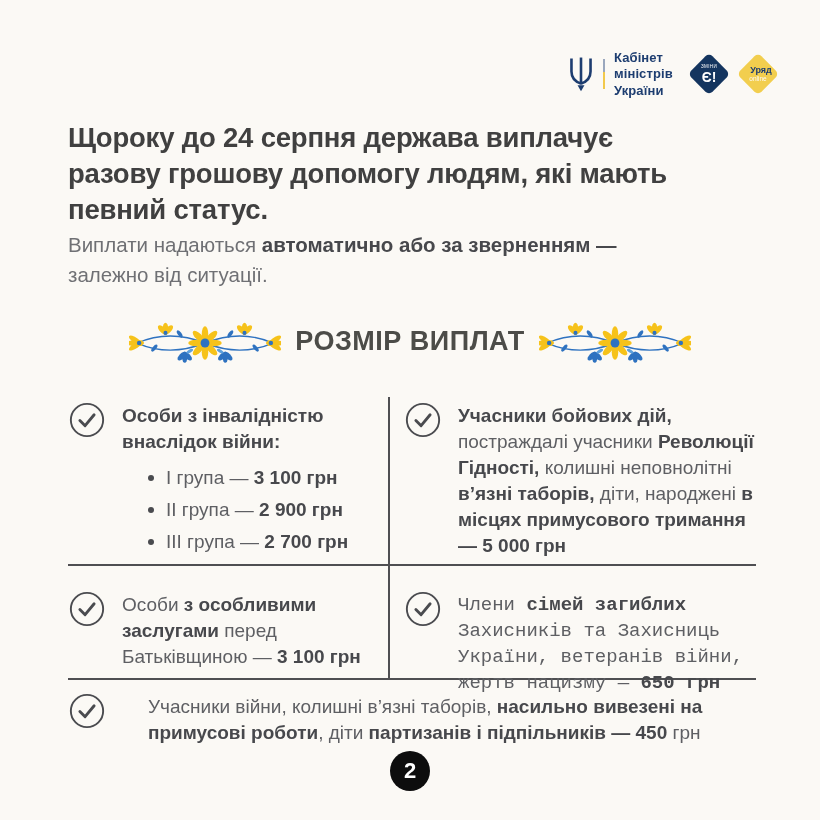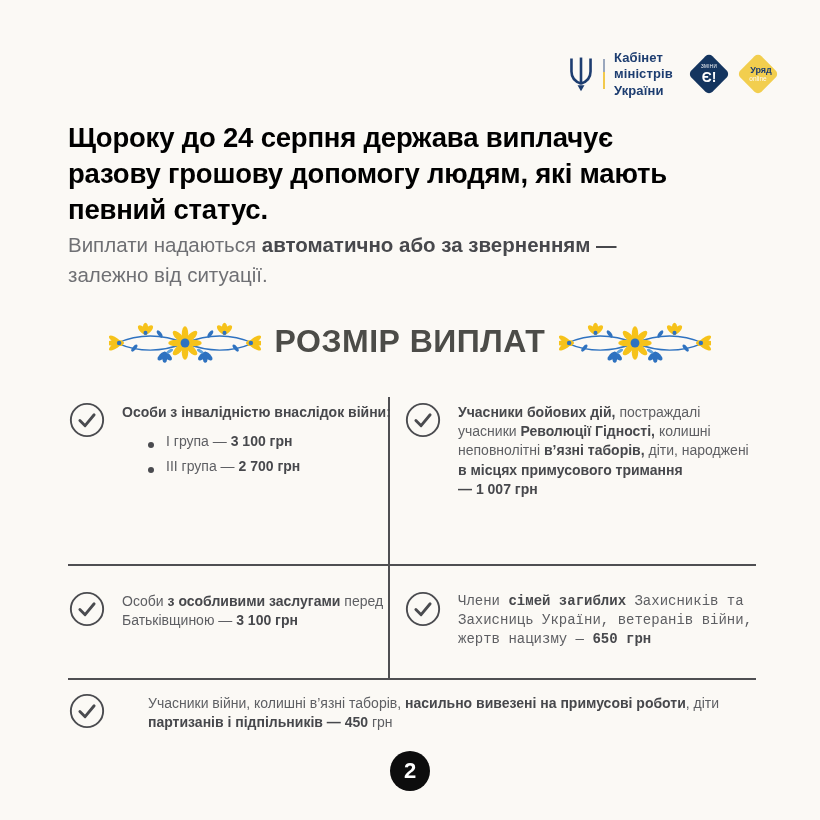--- a/index.html
+++ b/index.html
@@ -31,44 +31,44 @@
   .badge-ye .small-t{font-size:4.5px;color:#ffffff;letter-spacing:.4px;margin-bottom:1px;}
   .badge-ye .big-t{font-size:14px;font-weight:700;color:#ffffff;}
   .badge-uryad .dshape{background:#f2ce4e;}
   .badge-uryad .title-t{font-size:9px;font-weight:700;color:#1d3d70;margin-left:6px;}
   .badge-uryad .sub-t{font-size:6.5px;color:#fdfcf7;margin-top:1px;}
 
   
   .heading{
     left:68px;top:120px;width:632px;
     font-size:27.5px;line-height:1.3;font-weight:600;
-    color:#000000;letter-spacing:-.2px;margin:0;
+    color:#404040;letter-spacing:-.2px;margin:0;
   }
   .subtext{
     left:68px;top:230px;width:600px;
     font-size:20.5px;line-height:1.45;color:#6f7074;margin:0;
   }
 
   
   .band{left:0;top:316px;width:820px;display:flex;align-items:center;justify-content:center;gap:14px;}
   .orn{width:152px;height:50px;display:block;}
   .section-title{
-    font-size:32px;font-weight:800;color:#4c4c48;
+    font-size:27px;font-weight:800;color:#4c4c48;
     letter-spacing:.5px;margin:0;white-space:nowrap;
   }
 
   
   .divider{background:#4f4f52;}
   .vdiv{left:388px;top:397px;width:2px;height:282px;}
   .hdiv1{left:68px;top:564px;width:688px;height:2px;}
   .hdiv2{left:68px;top:678px;width:688px;height:2px;}
 
   .card{display:flex;align-items:flex-start;gap:16px;}
   .chk{width:38px;height:38px;flex:0 0 auto;margin-top:-2px;}
-  .ctext{font-size:14px;line-height:1.37;color:#5e5f63;}
+  .ctext{font-size:19px;line-height:1.37;color:#5e5f63;}
   .ctext p{margin:0;}
   .c1{left:68px;top:403px;width:334px;}
   .c1 .ctext{width:280px;}
   .c2{left:404px;top:403px;width:356px;justify-content:space-between;}
   .c2 .ctext{width:322px;}
   .c3{left:68px;top:592px;width:334px;}
   .c3 .ctext{width:280px;}
   .c4{left:404px;top:592px;width:356px;font-family:Liberation Mono, monospace;}
   .c4 .ctext{width:322px;}
   .c5{left:68px;top:694px;width:692px;gap:42px;}
@@ -206,31 +206,32 @@
 <div class="abs divider hdiv2"></div>
 
 <div class="abs card c1">
   <svg class="chk" viewBox="0 0 40 40">
       <use href="#chk"></use>
     </svg>
   <div class="ctext">
     <p><span class="b">Особи з інвалідністю внаслідок війни:</span></p>
     <ul class="bullets">
         <li><span>І група — </span><span class="b">3 100 грн</span></li>
+        <li><span>ІІ група — </span><span class="b">2 900 грн</span></li>
         <li><span>ІІІ група — </span><span class="b">2 700 грн</span></li>
       </ul>
   </div>
 </div>
 
 <div class="abs card c2">
   <svg class="chk" viewBox="0 0 40 40">
       <use href="#chk"></use>
     </svg>
   <div class="ctext">
-    <p><span class="b">Учасники бойових дій,</span><span> постраждалі учасники </span><span class="b">Революції Гідності,</span><span> колишні неповнолітні </span><span class="b">в’язні таборів,</span><span> діти, народжені </span><span class="b">в місцях примусового тримання</span><br><span class="b">— 1 007 грн</span></p>
+    <p><span class="b">Учасники бойових дій,</span><span> постраждалі учасники </span><span class="b">Революції Гідності,</span><span> колишні неповнолітні </span><span class="b">в’язні таборів,</span><span> діти, народжені </span><span class="b">в місцях примусового тримання</span><br><span class="b">— 5 000 грн</span></p>
   </div>
 </div>
 
 <div class="abs card c3">
   <svg class="chk" viewBox="0 0 40 40">
       <use href="#chk"></use>
     </svg>
   <div class="ctext">
     <p><span>Особи </span><span class="b">з особливими заслугами</span><span> перед Батьківщиною — </span><span class="b">3 100 грн</span></p>
   </div>

